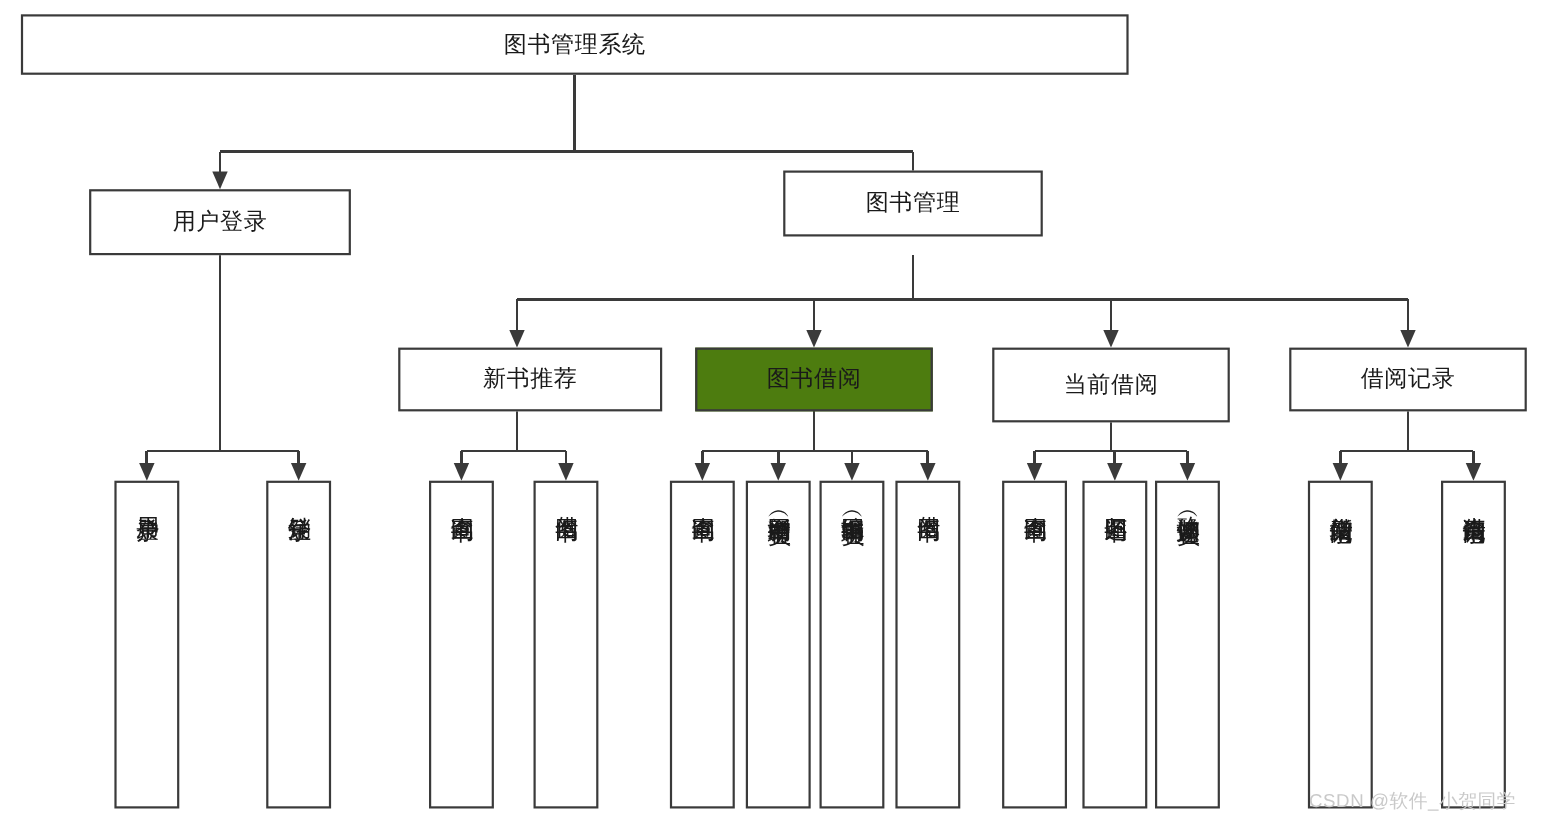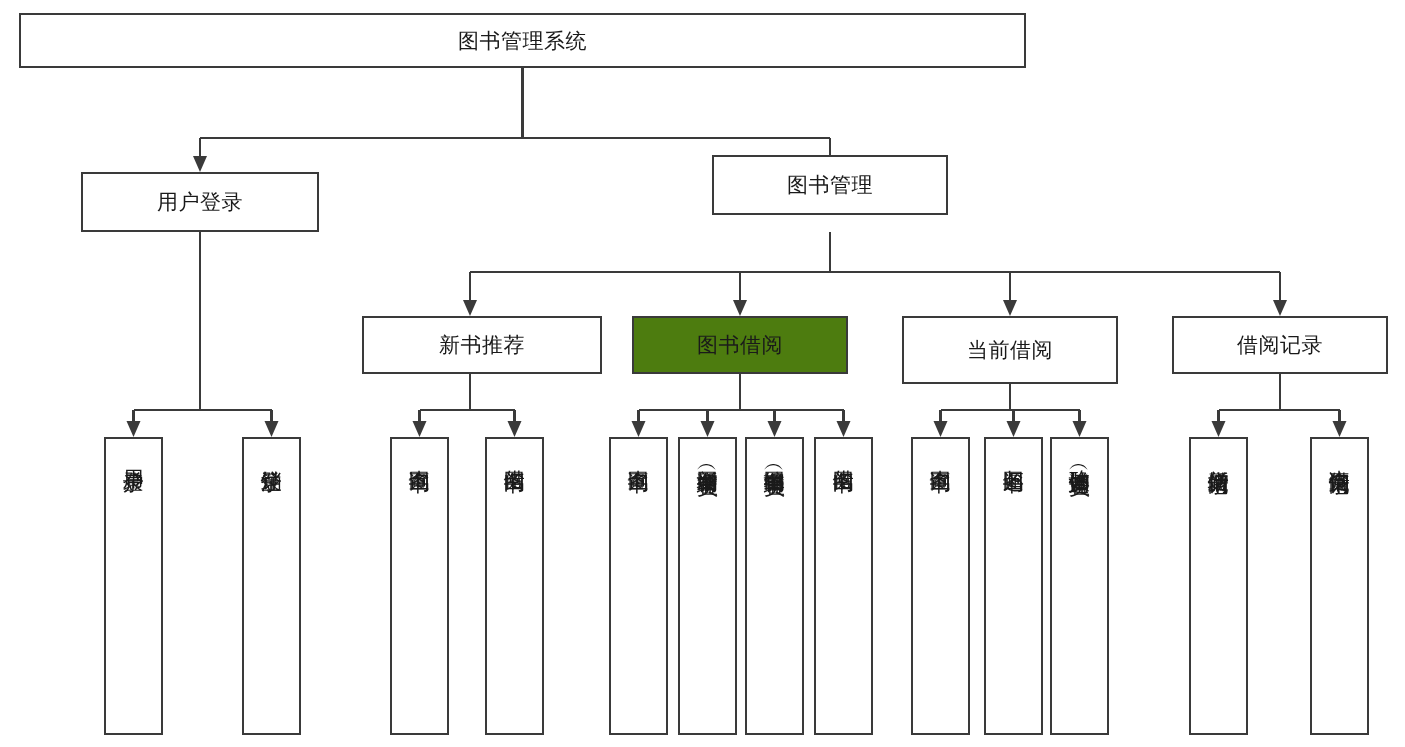--- a/index.html
+++ b/index.html
@@ -180,13 +180,14 @@
       <div class="node vertical" style="left: 1050px; top: 437px; width: 59px; height: 298px; border-color: rgb(58, 58, 58); background: rgb(255, 255, 255); color: rgb(26, 26, 26);">
         <span class="node-label">确认归还（管理员）</span>
       </div>
       <div class="node vertical" style="left: 1189px; top: 437px; width: 59px; height: 298px; border-color: rgb(58, 58, 58); background: rgb(255, 255, 255); color: rgb(26, 26, 26);">
         <span class="node-label">新增借阅记录</span>
       </div>
       <div class="node vertical" style="left: 1310px; top: 437px; width: 59px; height: 298px; border-color: rgb(58, 58, 58); background: rgb(255, 255, 255); color: rgb(26, 26, 26);">
         <span class="node-label">查询借阅记录</span>
       </div>
     </div>
+  <div class="watermark" style="left: 1190px; top: 717px; color: rgb(201, 201, 201);">CSDN @软件_小贺同学</div>
 </div>
 
 </body></html>

